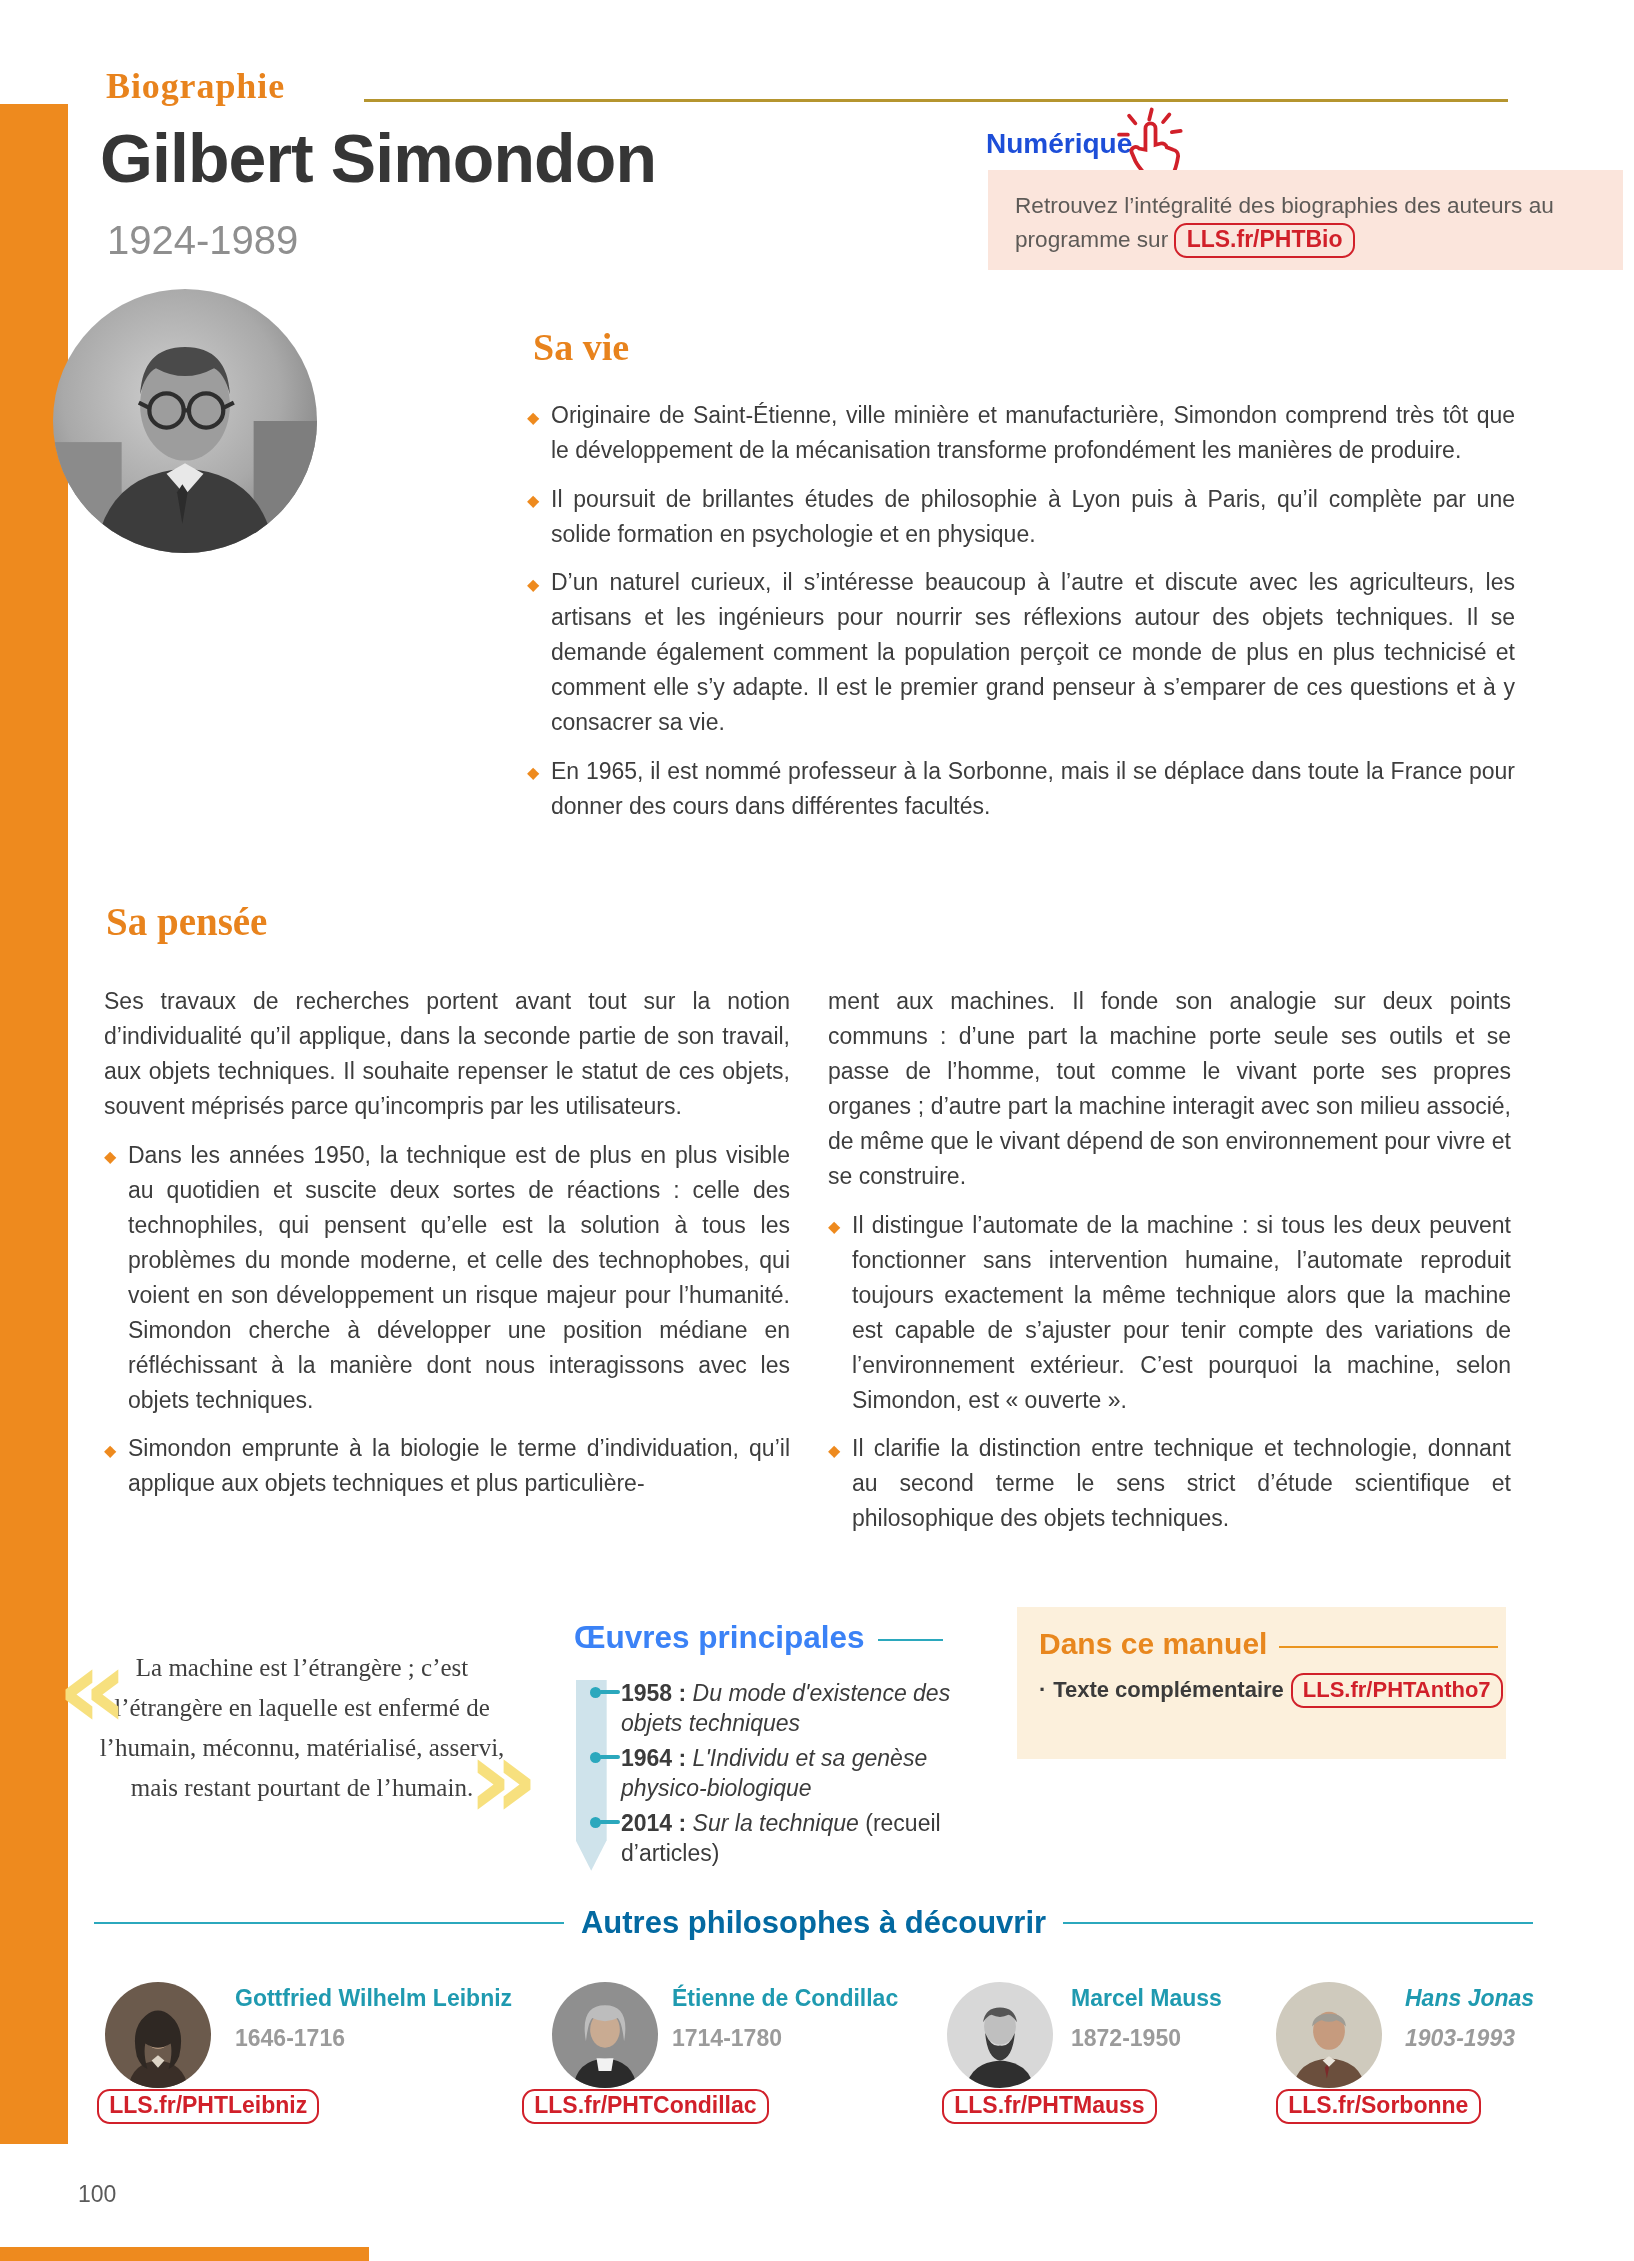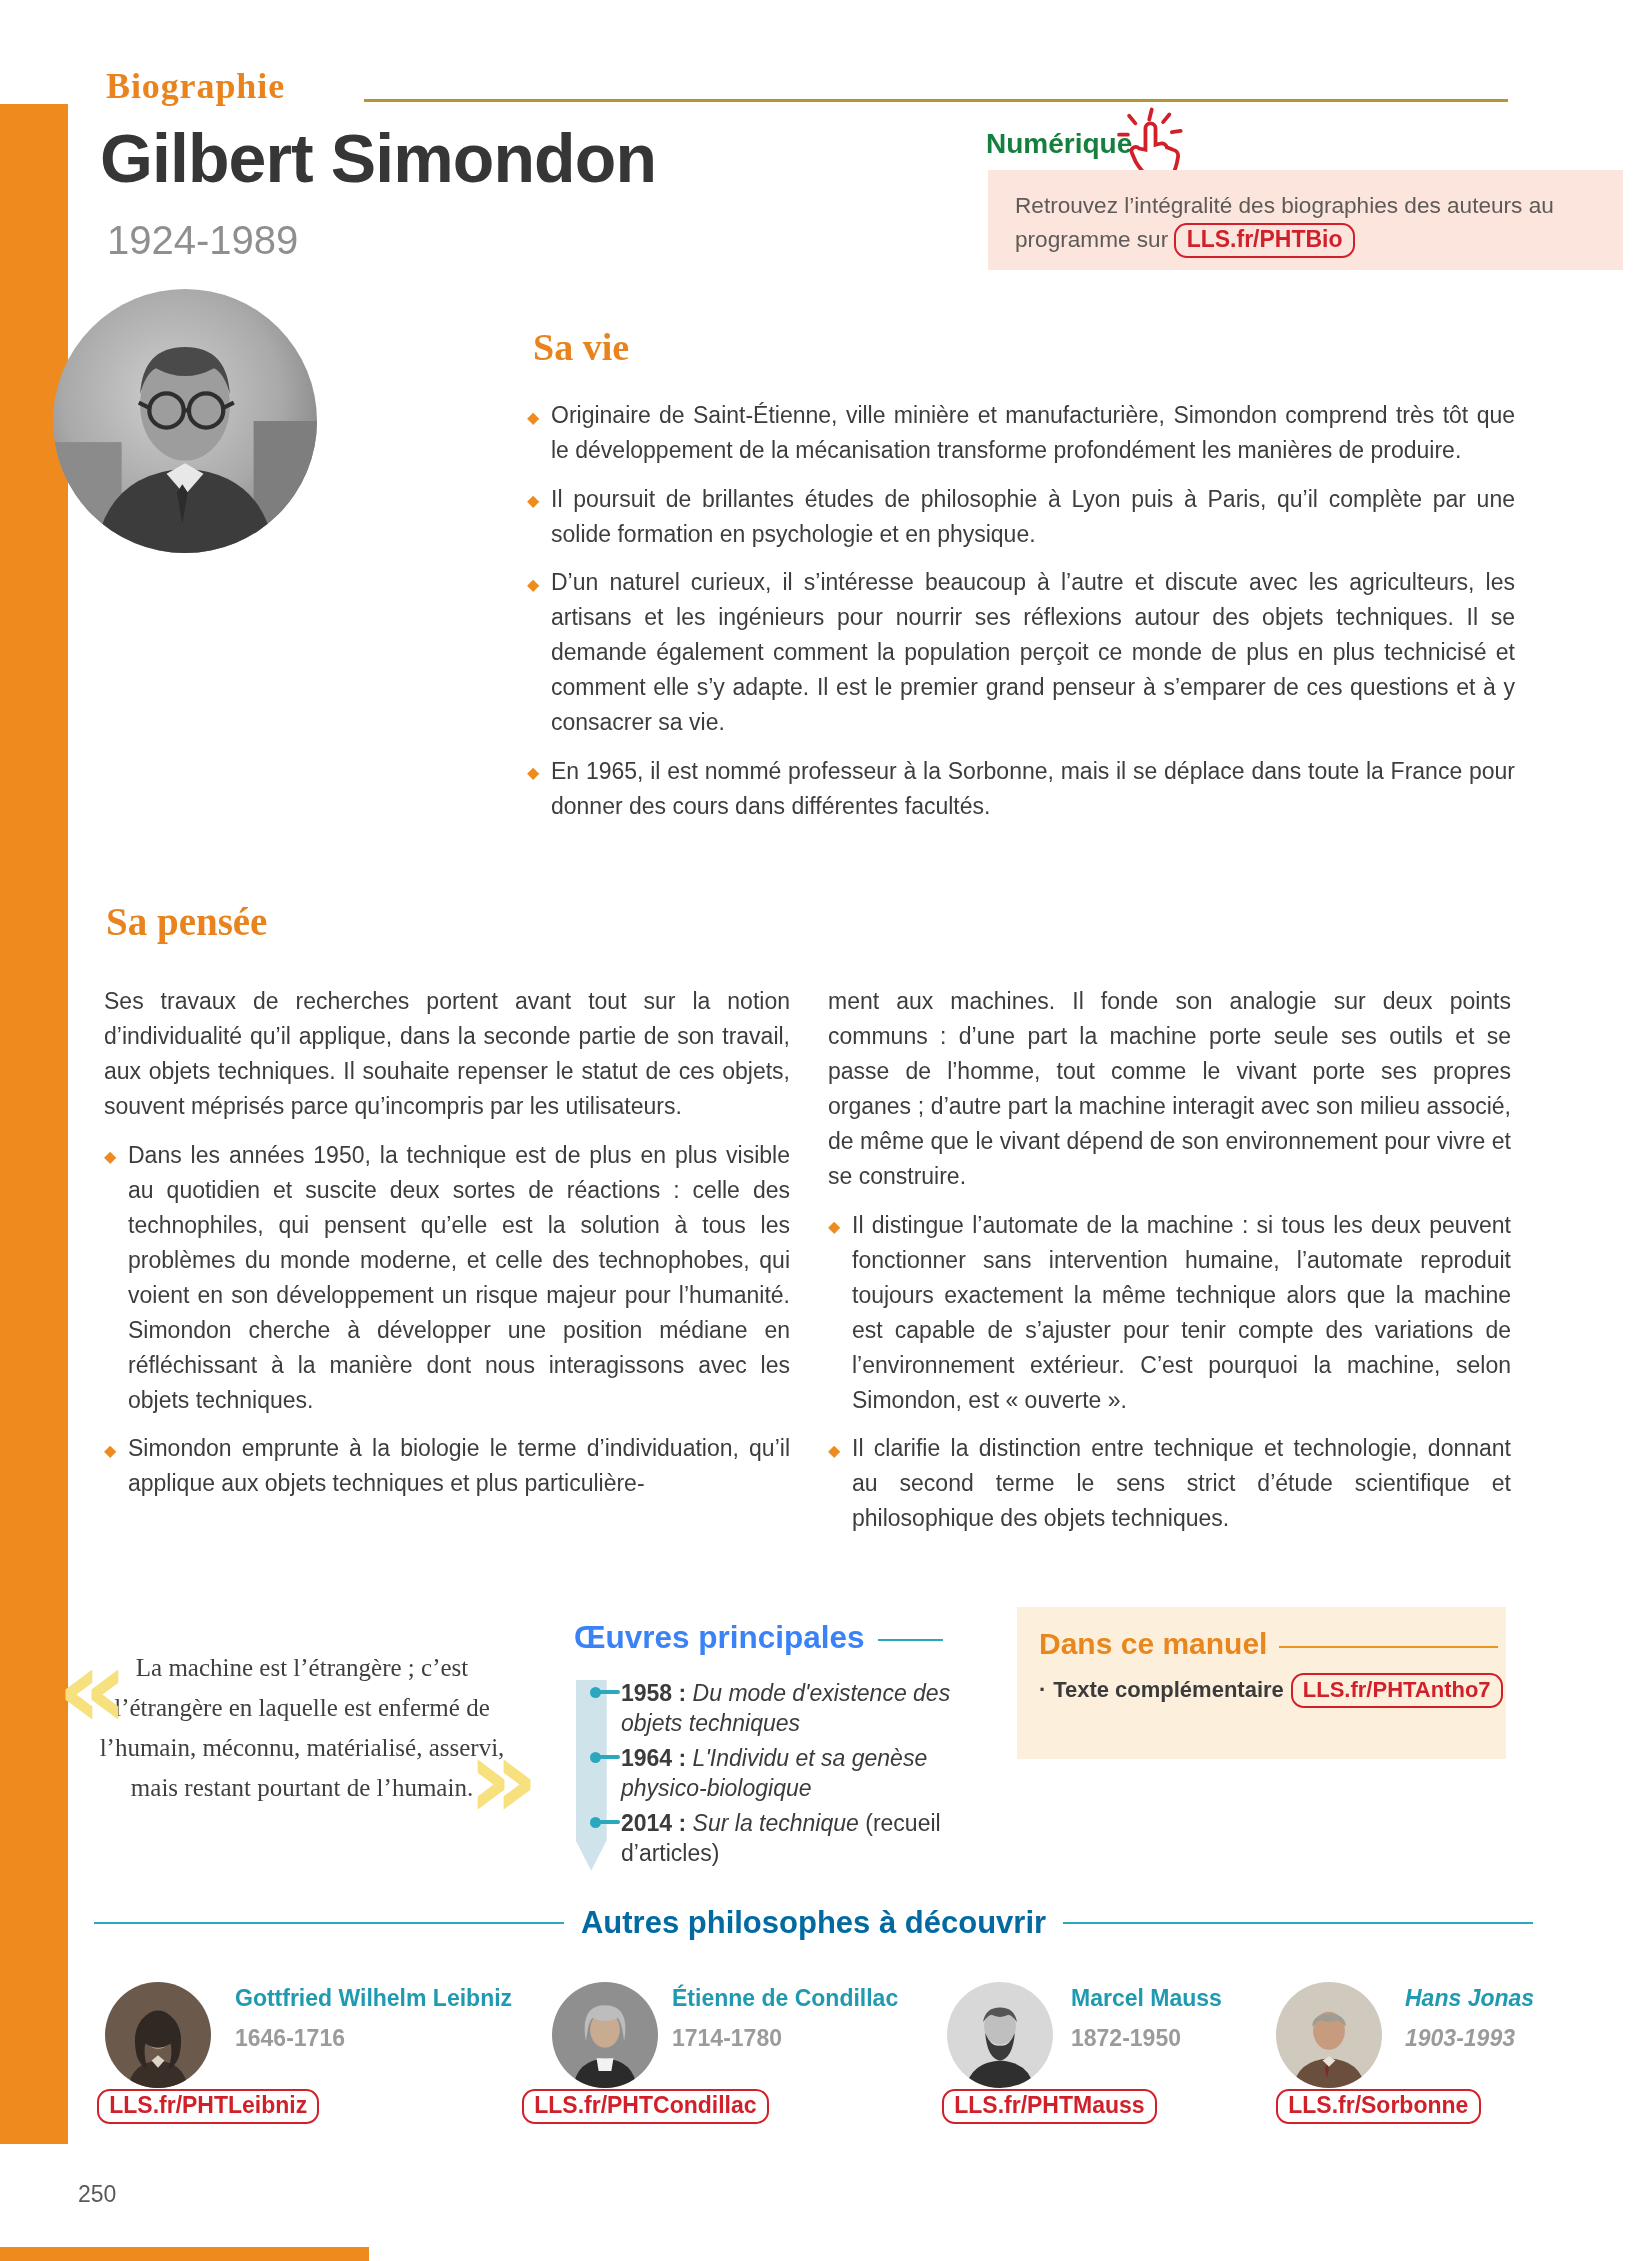--- a/index.html
+++ b/index.html
@@ -14,21 +14,21 @@
   .bottom-bar{left:0;top:2247px;width:369px;height:14.5px;background:#ee8a1e;}
 
   
   .kicker{left:106px;top:65px;font-family:"Liberation Serif",serif;font-weight:bold;
           font-size:36px;color:#e8831d;letter-spacing:0.9px;}
   .kicker-line{left:364px;top:99px;width:1144px;height:2.6px;background:#b5952f;}
   .page-title{left:100px;top:119px;font-size:68px;font-weight:bold;color:#363636;letter-spacing:-0.9px;}
   .page-dates{left:107px;top:218px;font-size:40px;color:#8f8f8f;}
 
   
-  .num-label{left:986px;top:128px;font-size:28px;font-weight:bold;color:#15803d;}
+  .num-label{left:986px;top:128px;font-size:28px;font-weight:bold;color:#1d4ed8;}
   .hand-icon{left:1117px;top:107px;}
   .num-box{left:988px;top:170px;width:635px;height:100px;background:#fbe5dc;}
   .num-text{position:absolute;left:27px;top:19px;width:562px;font-size:22.6px;
             line-height:34px;color:#5d5a57;}
   .pill{display:inline-block;border:2.6px solid #d1202a;border-radius:12.8px;
         padding:0 10.2px 1.7px;color:#d1202a;font-weight:bold;font-size:23px;
         line-height:29px;background:transparent;white-space:nowrap;}
 
   
   .photo-main{left:53px;top:289px;width:264px;height:264px;border-radius:50%;overflow:hidden;}
@@ -281,14 +281,14 @@
       <path d="M48 78 l2 3 l-2 10 l-2 -10 z" fill="#7c2a2a"></path>
       <ellipse cx="50" cy="46" rx="15" ry="18" fill="#c69b7e"></ellipse>
       <path d="M34 42 q1 -12 16 -12 q15 0 16 12 q-5 -5 -9 -6 q-7 3 -14 0 q-4 1 -9 6z" fill="#9f9c94"></path>
     </svg>
   </div>
   <div class="p-name">Hans Jonas</div>
   <div class="p-dates">1903-1993</div>
   <span class="pill p-pill">LLS.fr/Sorbonne</span>
 </div>
 
-<div class="abs page-num">250</div>
+<div class="abs page-num">100</div>
 
 
 </body></html>

